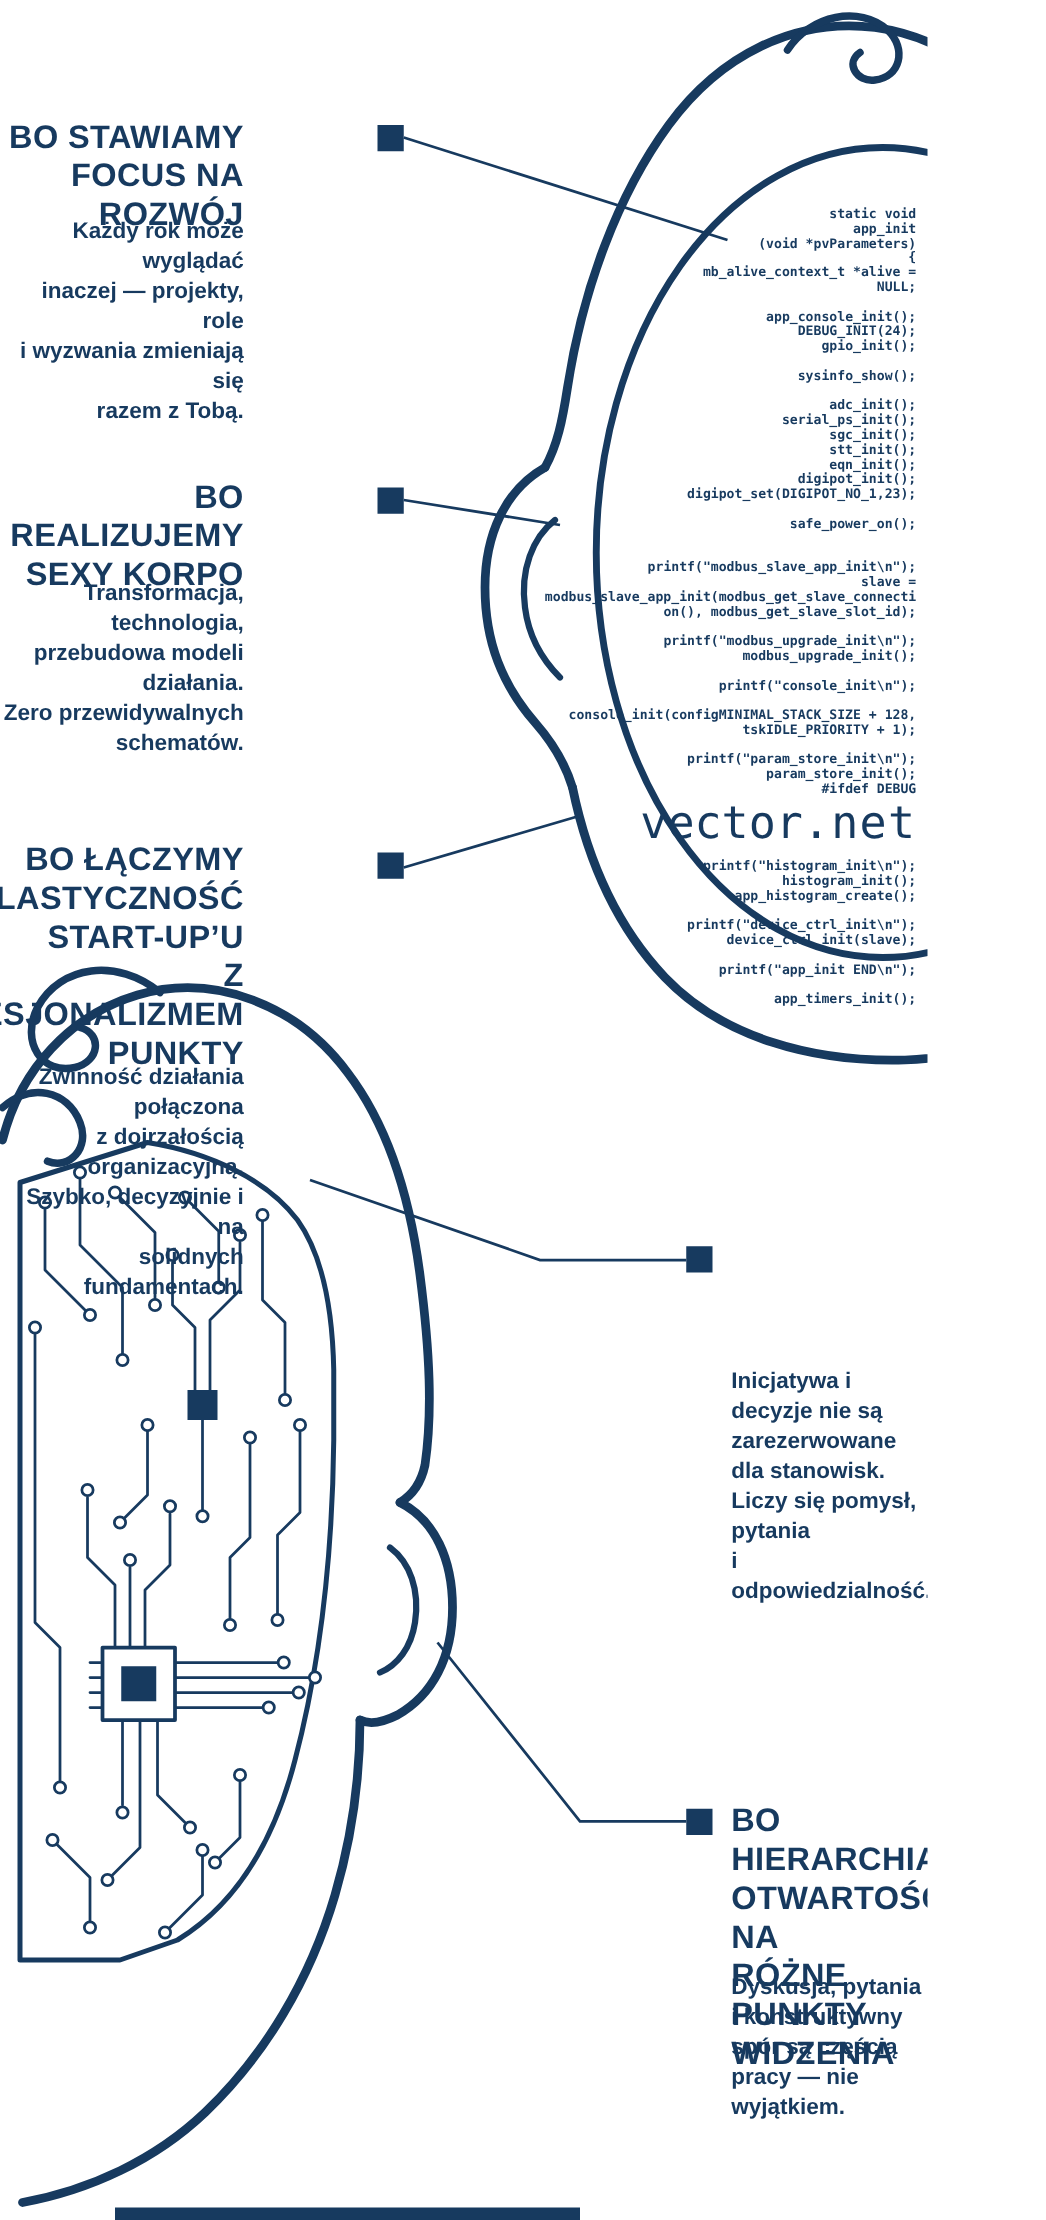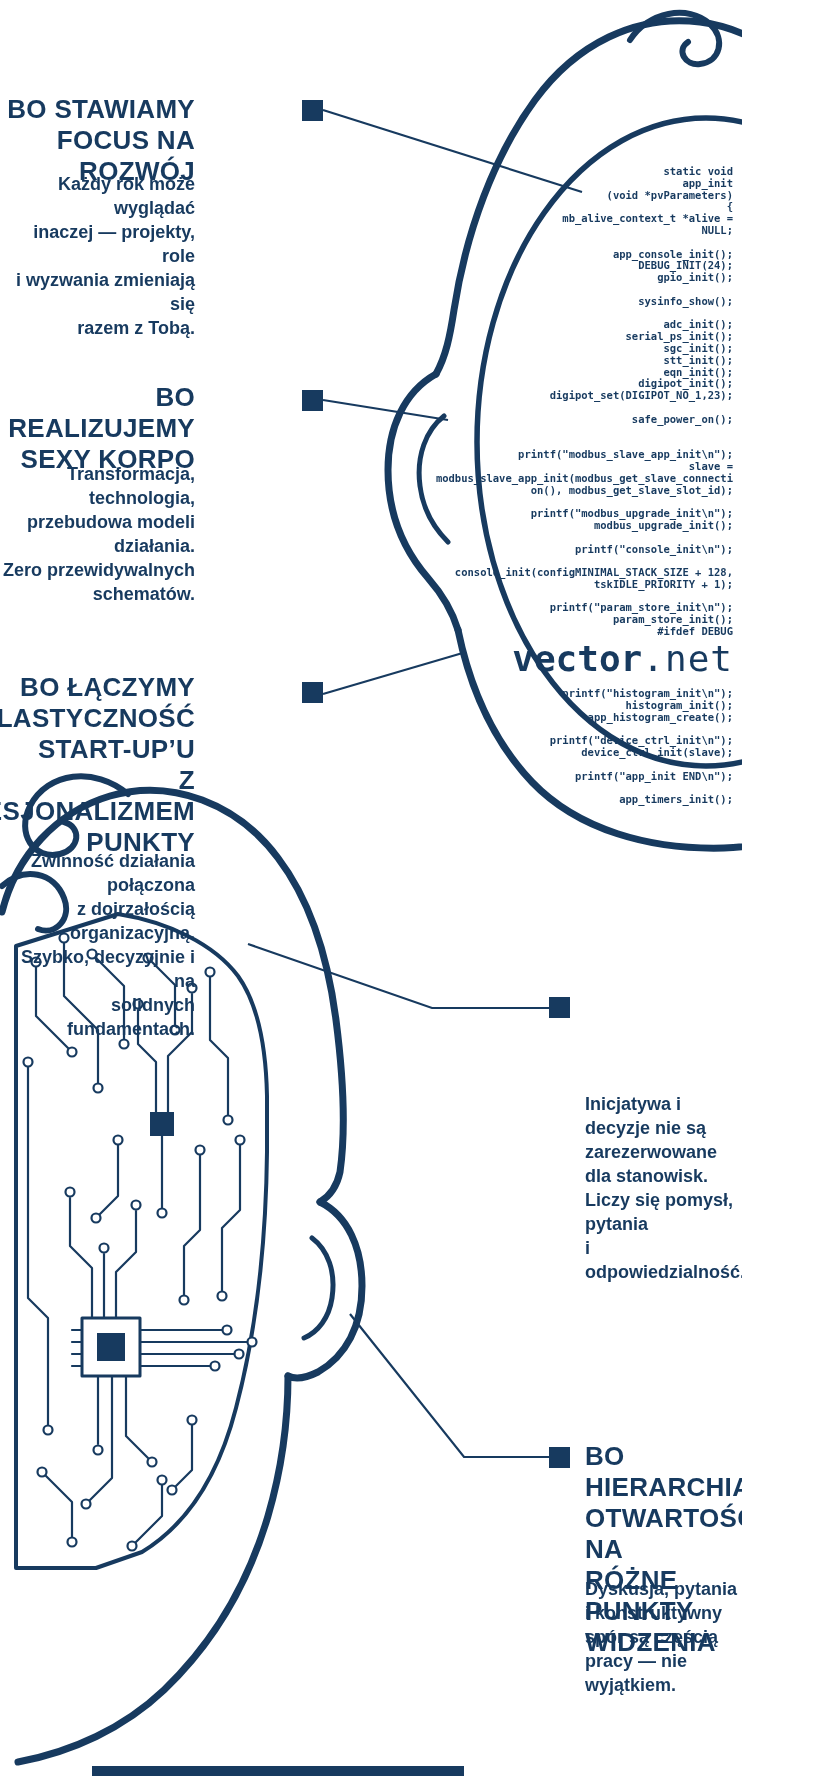--- a/index.html
+++ b/index.html
@@ -11,21 +11,21 @@
   .bodytxt{position:absolute;margin:0;font-size:18px;font-weight:700;line-height:24px;
         white-space:pre-line;z-index:2;}
   .rcol-txt{right:547px;text-align:right;}
   .lcol-txt{left:585px;text-align:left;}
   .marker{position:absolute;width:21px;height:21px;background:#173a5f;z-index:2;}
   .code{position:absolute;right:9px;text-align:right;white-space:pre;z-index:2;
         font-family:"DejaVu Sans Mono",monospace;font-weight:bold;
         font-size:10.5px;line-height:11.8px;letter-spacing:0;}
   .logo{position:absolute;right:9px;top:640px;z-index:2;
         font-family:"DejaVu Sans Mono",monospace;font-size:36px;line-height:38px;}
-  .logo-bold{font-weight:bold;}
+  .logo-bold{font-weight:normal;}
   .logo-light{font-weight:normal;letter-spacing:1px;margin-top:32px;}
 </style>
 </head>
 <body>
 
 <div class="canvas">
 
   <svg class="art" width="837" height="1776" viewBox="0 0 837 1776">
     <g stroke="#173a5f" fill="none" stroke-linecap="round" stroke-linejoin="round">
       <path stroke-width="7" d="M 836,128 C 808,70 760,30 700,22 C 636,14 576,44 535,100 C 494,156 466,232 454,310 C 450,336 446,356 436,374"></path>

